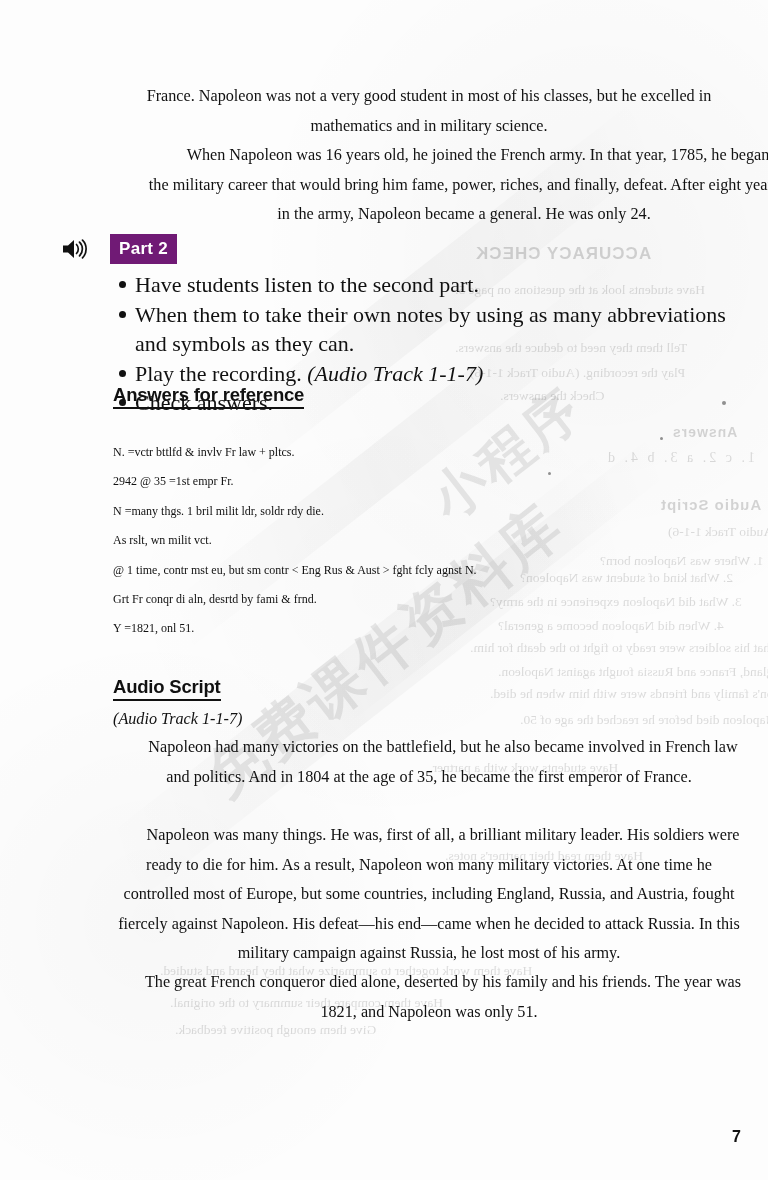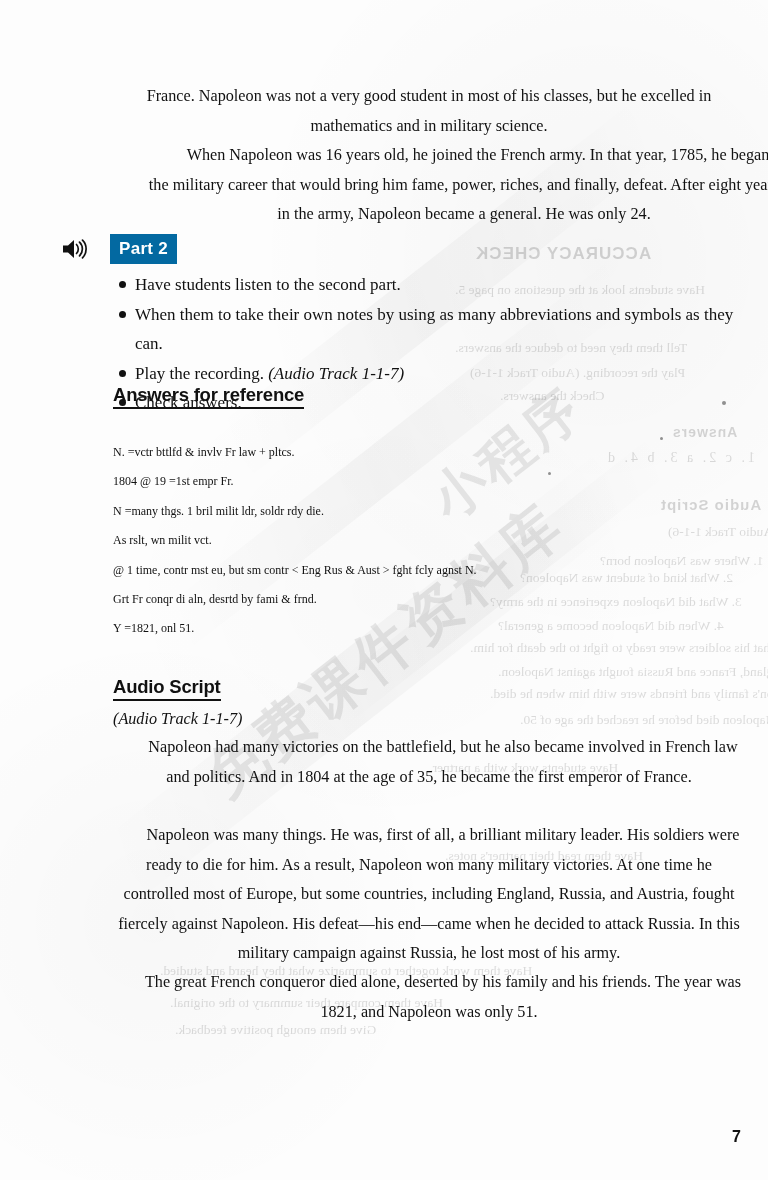--- a/index.html
+++ b/index.html
@@ -98,21 +98,21 @@
     display: flex;
     align-items: center;
   }
   #speaker-icon {
     width: 26px;
     height: 22px;
     display: block;
   }
   #part-badge {
     margin-left: 22px;
-    background: #0369a1;
+    background: #701a75;
     color: #ffffff;
     font-family: "Liberation Sans", "DejaVu Sans", sans-serif;
     font-weight: bold;
     font-size: 17px;
     line-height: 1;
     padding: 6px 9px 7px 9px;
     letter-spacing: 0.3px;
   }
 
   
@@ -121,21 +121,21 @@
     left: 113px;
     top: 270px;
     width: 632px;
     margin: 0;
     padding: 0;
     list-style: none;
   }
   ul.bullets li {
     position: relative;
     padding-left: 22px;
-    font-size: 17px;
+    font-size: 22px;
     line-height: 29.5px;
     margin: 0 0 0 0;
   }
   ul.bullets li .dot {
     position: absolute;
     left: 6px;
     top: 11px;
     width: 7px;
     height: 7px;
     background: #111111;
@@ -265,21 +265,21 @@
     </li>
     <li>
       <span class="dot"></span><span>Check answers.</span>
     </li>
   </ul>
 
   <div class="sec-head" style="top:384px;">Answers for reference</div>
 
   <div id="answer-lines">
     <div>N. =vctr bttlfd &amp; invlv Fr law + pltcs.</div>
-    <div>1804 @ 19 =1st empr Fr.</div>
+    <div>2942 @ 35 =1st empr Fr.</div>
     <div>N =many thgs. 1 bril milit ldr, soldr rdy die.</div>
     <div>As rslt, wn milit vct.</div>
     <div>@ 1 time, contr mst eu, but sm contr &lt; Eng Rus &amp; Aust &gt; fght fcly agnst N.</div>
     <div>Grt Fr conqr di aln, desrtd by fami &amp; frnd.</div>
     <div>Y =1821, onl 51.</div>
   </div>
 
   <div class="sec-head" style="top:676px;">Audio Script</div>
 
   <div id="audio-track-label">(Audio Track 1-1-7)</div>

